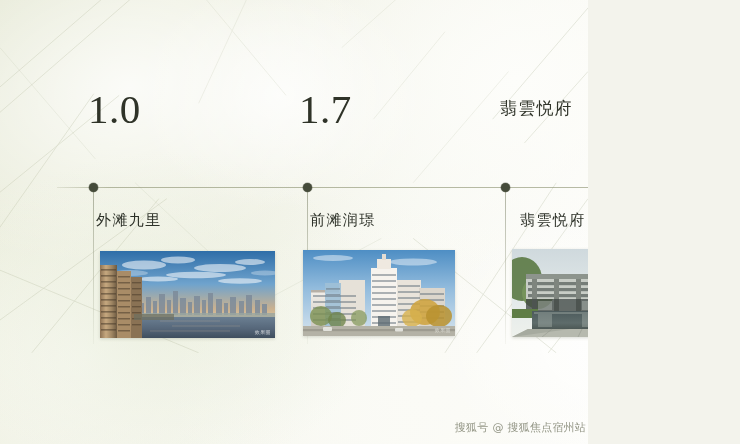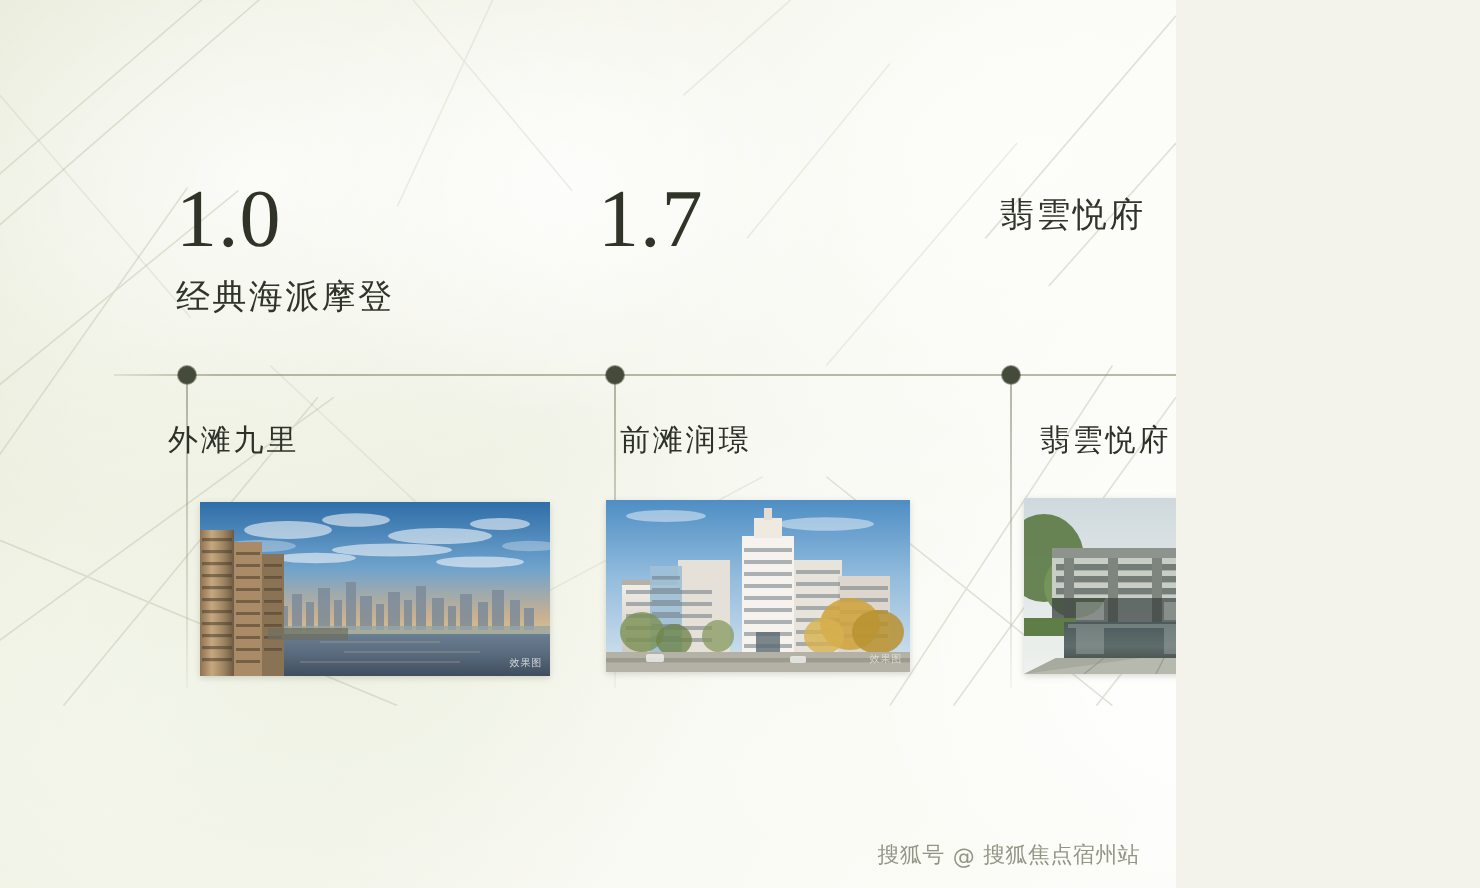--- a/index.html
+++ b/index.html
@@ -96,22 +96,22 @@
   .photo svg{display:block;width:100%;height:100%;}
   .photo-cap{
     position:absolute;right:4px;bottom:3px;
     font-family:"DejaVu Sans","Liberation Sans",sans-serif;
     font-size:5px;color:rgba(255,255,255,.72);letter-spacing:.4px;
   }
   .photo-cap.dark{color:rgba(250,250,245,.6);}
 
   
   .watermark{
-    position:absolute;right:18px;bottom:9px;
-    display:flex;align-items:flex-end;gap:4px;
+    position:absolute;right:2px;bottom:9px;
+    display:flex;align-items:center;gap:4px;
     font-family:"DejaVu Sans","Liberation Sans",sans-serif;
     font-size:11px;color:#7c7f6c;opacity:.82;
     letter-spacing:.2px;white-space:nowrap;
   }
   .wm-at{font-size:11px;}
 </style>
 </head>
 <body>
 
 <div id="slide">
@@ -160,32 +160,31 @@
   <div class="node-dot" style="left:93px"></div>
   <div class="node-dot" style="left:307px"></div>
   <div class="node-dot" style="left:505px"></div>
 
   <div class="node-stem" style="left:93px"></div>
   <div class="node-stem" style="left:307px"></div>
   <div class="node-stem" style="left:505px"></div>
 
   <div class="head" style="left:88px;top:89px">
     <div class="head-num">1.0</div>
-    <div class="head-sub">经典海派摩登</div>
   </div>
 
   <div class="head" style="left:299px;top:89px">
     <div class="head-num">1.7</div>
   </div>
 
   <div class="head" style="left:500px;top:89px">
     <div class="head-sub">翡雲悦府</div>
   </div>
 
-  <div class="proj" style="left:84px;top:213px">
+  <div class="proj" style="left:96px;top:213px">
     <div class="proj-name">外滩九里</div>
   </div>
 
   <div class="photo" style="left:100px;top:251px;width:175px;height:87px">
     <svg viewBox="0 0 175 87" preserveAspectRatio="none">
       <defs>
         <linearGradient id="sky1" x1="0" y1="0" x2="0" y2="1">
           <stop offset="0%" stop-color="#2f6ea8"></stop>
           <stop offset="38%" stop-color="#6fa3cd"></stop>
           <stop offset="66%" stop-color="#c9b190"></stop>

